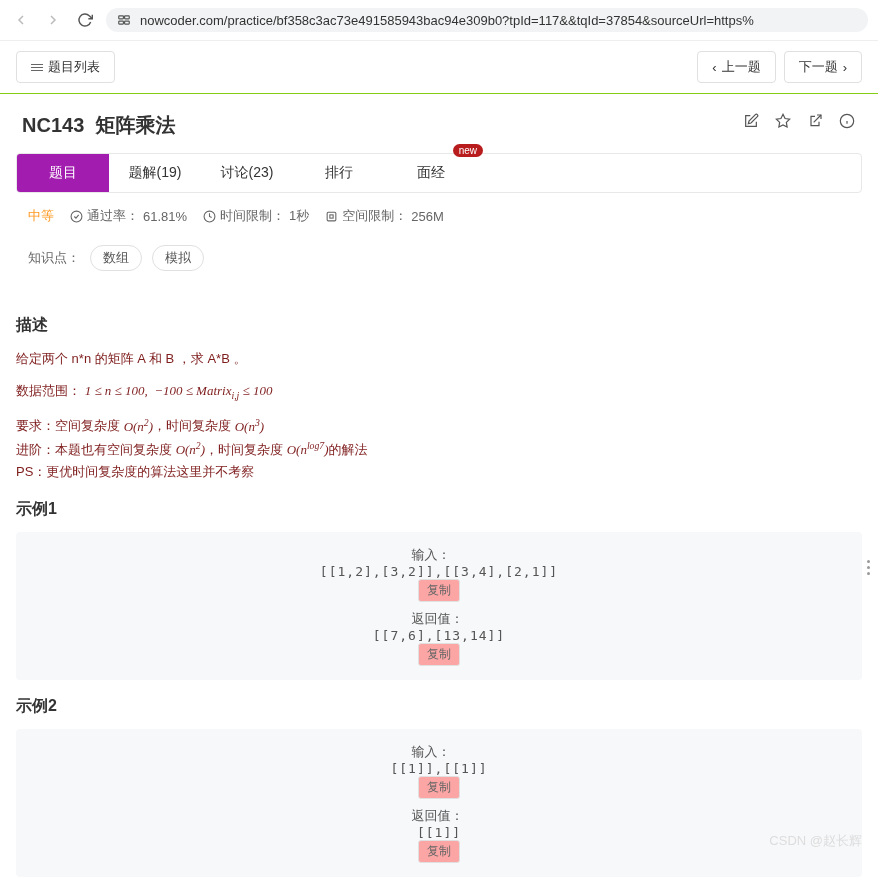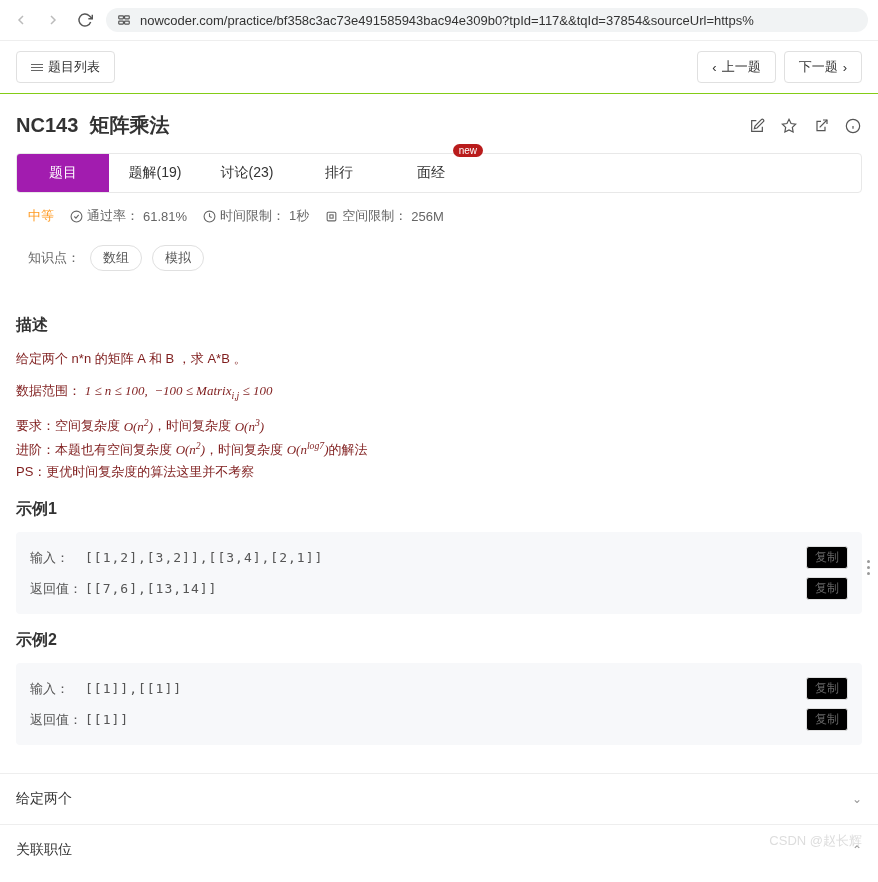--- a/index.html
+++ b/index.html
@@ -5,44 +5,44 @@
 * { margin: 0; padding: 0; box-sizing: border-box; }
 body { font-family: -apple-system, "PingFang SC", "Microsoft YaHei", sans-serif; font-size: 14px; color: #333; background: #fff; width: 878px; }
 .browser-bar { display: flex; align-items: center; padding: 8px 10px; gap: 10px; border-bottom: 1px solid #eee; }
 .nav-btn { width: 22px; height: 22px; display: flex; align-items: center; justify-content: center; color: #555; cursor: pointer; border-radius: 50%; }
 .nav-btn.disabled { color: #bbb; }
 .url-bar { flex: 1; display: flex; align-items: center; gap: 8px; padding: 4px 10px; background: #f1f3f4; border-radius: 15px; font-size: 13px; color: #333; overflow: hidden; white-space: nowrap; }
 .url-icon { width: 16px; height: 16px; display: flex; align-items: center; justify-content: center; color: #555; font-size: 12px; }
 .top-buttons { display: flex; justify-content: space-between; padding: 10px 16px; border-bottom: 1px solid #84cc16; }
 .btn-outline { border: 1px solid #e0e0e0; background: #fff; padding: 6px 14px; border-radius: 4px; font-size: 13px; color: #333; cursor: pointer; display: flex; align-items: center; gap: 5px; }
 .btn-group { display: flex; gap: 8px; }
-.title-row { display: flex; justify-content: space-between; align-items: center; padding: 18px 16px 14px; }
+.title-row { display: flex; justify-content: space-between; padding: 18px 22px 14px; }
 .title { font-size: 20px; font-weight: 700; }
 .title-icons { display: flex; gap: 14px; color: #555; }
 .title-icons span { cursor: pointer; width: 18px; height: 18px; display: flex; align-items: center; justify-content: center; }
 .tabs { display: flex; border: 1px solid #e8e8e8; border-radius: 4px; margin: 0 16px; position: relative; }
 .tab { padding: 10px 0; width: 92px; text-align: center; font-size: 14px; color: #333; cursor: pointer; position: relative; }
 .tab.active { background: #a21caf; color: #fff; border-radius: 3px 0 0 3px; }
 .badge-new { position: absolute; top: -10px; right: -6px; background: #b91c1c; color: #fff; font-size: 10px; padding: 1px 6px; border-radius: 8px; }
 .meta-row { display: flex; align-items: center; gap: 16px; padding: 14px 28px; font-size: 13px; color: #666; }
 .difficulty { color: #ff991f; }
 .meta-item { display: flex; align-items: center; gap: 4px; }
 .tags-row { display: flex; align-items: center; gap: 10px; padding: 6px 28px 16px; font-size: 13px; color: #666; }
 .tag { border: 1px solid #e0e0e0; padding: 3px 12px; border-radius: 14px; font-size: 13px; color: #555; }
 .content { padding: 12px 16px; }
 .content h3 { font-size: 16px; font-weight: 700; margin: 16px 0 12px; }
 .content p { font-size: 13px; color: #7f1d1d; margin: 10px 0; line-height: 1.7; }
 .math { font-family: "Times New Roman", serif; font-style: italic; }
 .sup { font-size: 0.75em; vertical-align: super; }
 .sub { font-size: 0.75em; vertical-align: sub; }
 .example-box { background: #f7f8fa; border-radius: 4px; padding: 10px 14px; margin: 6px 0 16px; }
-.ex-row { display: flex; align-items: center; padding: 4px 0; font-size: 13px; font-family: Menlo, Consolas, monospace; color: #555; }
+.ex-row { display: flex; align-items: center; padding: 4px 0; font-size: 13px; font-family: Menlo, Consolas, monospace; color: #555; flex-direction: column; }
 .ex-label { width: 55px; color: #555; font-family: -apple-system, sans-serif; flex-shrink: 0; }
 .ex-val { flex: 1; letter-spacing: 1px; }
-.copy-btn { border: 1px solid #e0e0e0; background: #000000; padding: 2px 8px; font-size: 12px; color: #666; border-radius: 3px; cursor: pointer; }
+.copy-btn { border: 1px solid #e0e0e0; background: #fca5a5; padding: 2px 8px; font-size: 12px; color: #666; border-radius: 3px; cursor: pointer; }
 .accordion { border-top: 1px solid #eee; padding: 16px; display: flex; justify-content: space-between; align-items: center; font-size: 14px; color: #333; cursor: pointer; }
 .accordion .chev { color: #999; font-size: 12px; }
 .watermark { position: fixed; right: 16px; bottom: 32px; color: #ddd; font-size: 13px; pointer-events: none; }
 .menu-lines { display: inline-flex; flex-direction: column; gap: 2px; }
 .menu-lines i { width: 12px; height: 1px; background: #666; display: block; }
 .kebab { display: flex; flex-direction: column; gap: 3px; padding: 4px; }
 .kebab i { width: 3px; height: 3px; background: #999; border-radius: 50%; }
 svg { display: block; }
 </style>
 </head>

